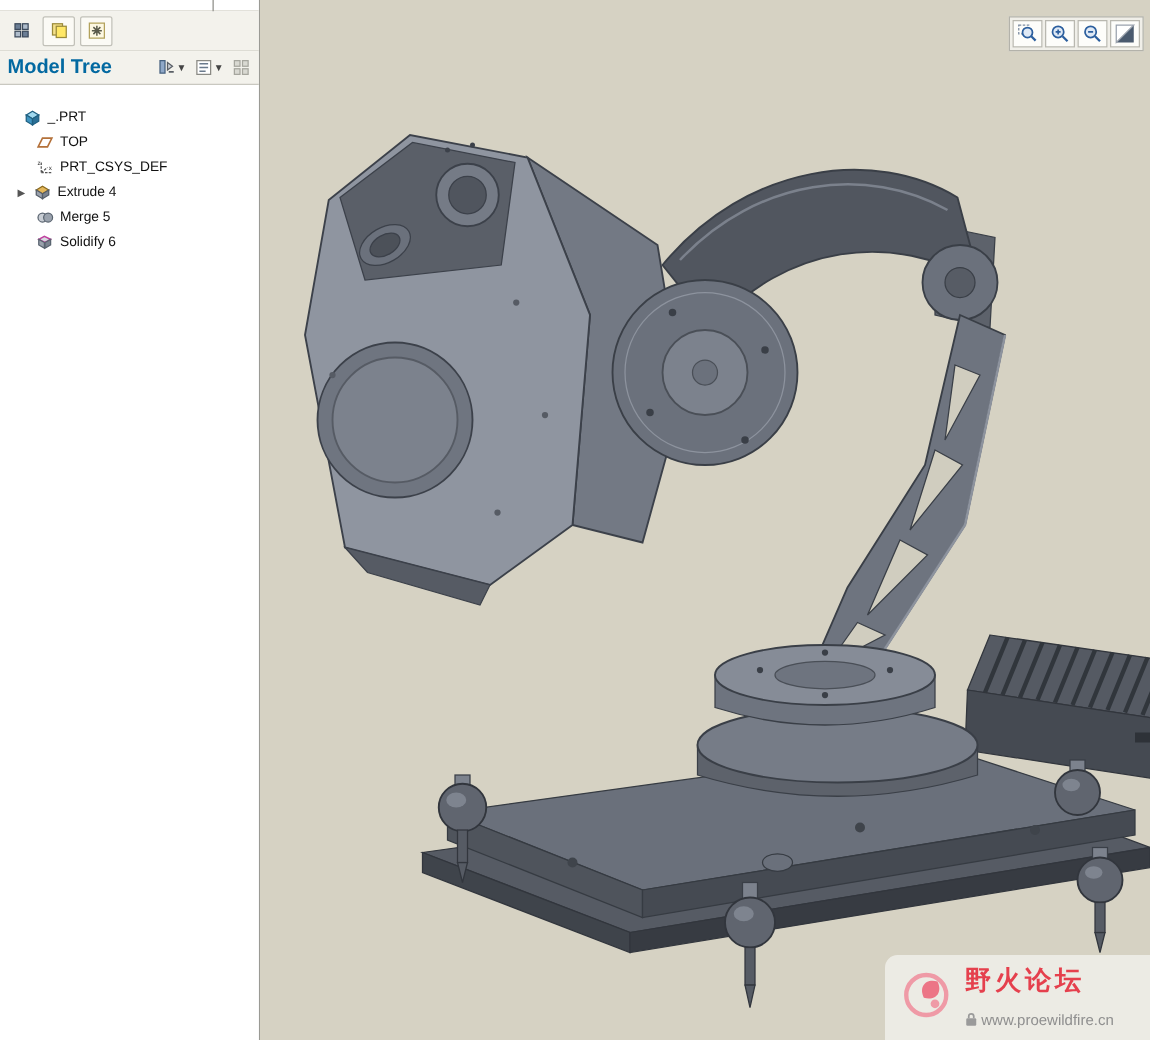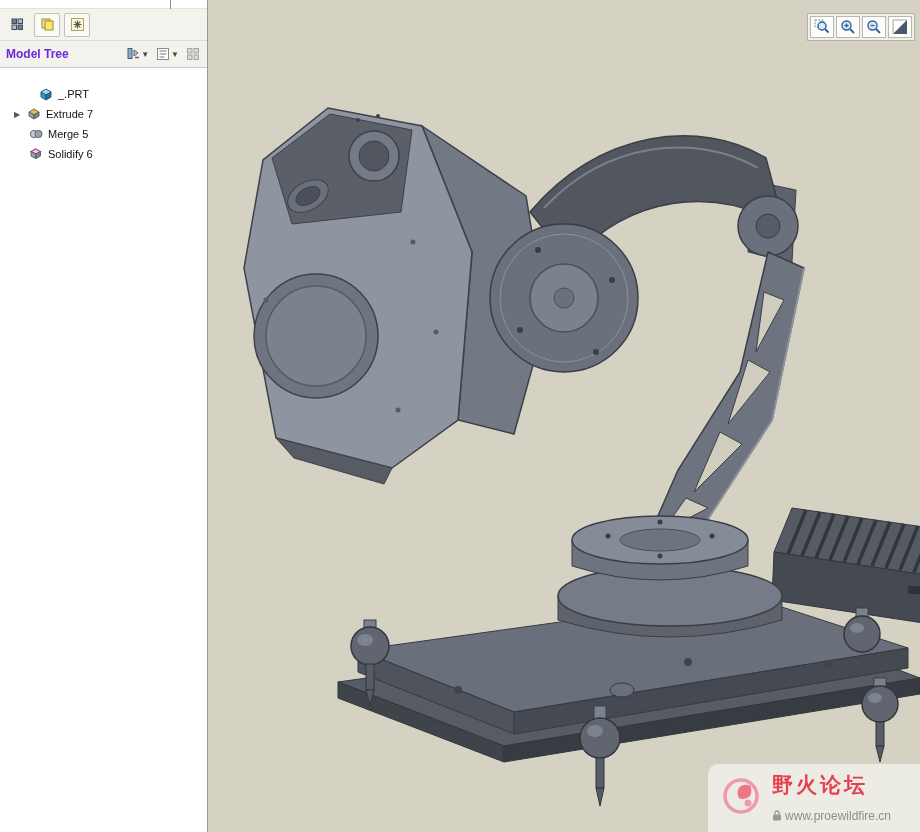--- a/index.html
+++ b/index.html
@@ -6,31 +6,31 @@
   html,body { width:920px; height:832px; overflow:hidden; }
   body { font-family:"Liberation Sans", sans-serif; background:#d6d2c3; }
   .app { position:relative; width:920px; height:832px; display:flex; }
 
   
   .sidebar { width:208px; height:832px; background:#ffffff; border-right:1px solid #9a9a94; display:flex; flex-direction:column; }
   .titlestrip { height:9px; background:#ffffff; border-bottom:1px solid #e2e1da; position:relative; }
   .titlestrip .tabtick { position:absolute; left:170px; top:0; width:1px; height:9px; background:#8f8f89; }
   .tb-row1 { height:32px; background:#f3f2ec; border-bottom:1px solid #dddcd4; display:flex; align-items:center; gap:4px; padding:0 4px; }
   .tb-row2 { height:27px; background:#f3f2ec; border-bottom:1px solid #c9c8c0; display:flex; align-items:center; padding:0 6px; gap:5px; }
-  .mt-title { font-weight:bold; font-size:12px; color:#6d28d9; margin-right:auto; }
+  .mt-title { font-weight:bold; font-size:16px; color:#0369a1; margin-right:auto; }
   .tbtn { width:26px; height:24px; background:#fbfaf5; border:1px solid #c2c1b9; border-radius:2px; display:flex; align-items:center; justify-content:center; cursor:pointer; }
   .tbtn.flat { border-color:transparent; background:transparent; }
   .caret { font-size:8px; color:#444; margin-left:1px; }
   .hbtn { display:flex; align-items:center; cursor:pointer; padding:1px; }
 
   
   .tree { flex:1; background:#ffffff; padding-top:16px; overflow:hidden; }
   .tree-row { display:flex; align-items:center; height:20px; font-size:11px; color:#111; cursor:default; white-space:nowrap; }
   .tree-row .ticon { width:16px; height:14px; display:inline-flex; align-items:center; justify-content:center; margin-right:4px; flex:0 0 16px; }
-  .ind0 { padding-left:18px;margin-left:20px; }
+  .ind0 { padding-left:18px; }
   .ind1 { padding-left:28px; }
   .ind1c { padding-left:14px; }
   .exp { width:10px; font-size:8px; color:#555; margin-right:2px; }
 
   
   .viewport { position:relative; width:712px; height:832px; background:#d6d2c3; }
   .zoom-toolbar { position:absolute; top:13px; right:5px; display:flex; gap:2px; background:#f0efe9; border:1px solid #b3b2aa; padding:2px; }
   .zbtn { width:24px; height:22px; background:#fdfdfa; border:1px solid #b9b8b0; display:flex; align-items:center; justify-content:center; cursor:pointer; }
 
   
@@ -106,34 +106,52 @@
           <svg width="14" height="14" viewBox="0 0 14 14">
               <path d="M2 5l5-3 5 3-5 3z" fill="#9fd8ef" stroke="#1f5f80"></path>
               <path d="M2 5l5 3v5l-5-3z" fill="#3f93bf" stroke="#1f5f80"></path>
               <path d="M12 5l-5 3v5l5-3z" fill="#2a6f96" stroke="#1f5f80"></path>
             </svg>
         </span>
         <span class="tlabel">_.PRT</span>
       </div>
 
 
-
-
+      <div class="tree-row ind1">
+        <span class="ticon">
+          <svg width="14" height="14" viewBox="0 0 14 14">
+              <path d="M1.5 10.5l3.5-7h7.5l-3.5 7z" fill="none" stroke="#b4713a" stroke-width="1.3"></path>
+            </svg>
+        </span>
+        <span class="tlabel">TOP</span>
+      </div>
+
+
+      <div class="tree-row ind1">
+        <span class="ticon">
+          <svg width="14" height="14" viewBox="0 0 14 14">
+              <path d="M4 11h8M4 11V2M4 11l5-4" stroke="#555" stroke-width="1" stroke-dasharray="2 1" fill="none"></path>
+              <text x="1" y="5" font-size="5" fill="#333">z</text>
+              <text x="10" y="9" font-size="5" fill="#333">x</text>
+            </svg>
+        </span>
+        <span class="tlabel">PRT_CSYS_DEF</span>
+      </div>
 
 
       <div class="tree-row ind1c">
         <span class="exp">▶</span>
         <span class="ticon">
           <svg width="14" height="14" viewBox="0 0 14 14">
               <path d="M2 5l5-3 5 3-5 3z" fill="#e4b75a" stroke="#8a6a20"></path>
               <path d="M2 5l5 3v4l-5-3z" fill="#9aa2ad" stroke="#555d68"></path>
               <path d="M12 5l-5 3v4l5-3z" fill="#7b838f" stroke="#555d68"></path>
             </svg>
         </span>
-        <span class="tlabel">Extrude 7</span>
+        <span class="tlabel">Extrude 4</span>
       </div>
 
       <div class="tree-row ind1">
         <span class="ticon">
           <svg width="14" height="14" viewBox="0 0 14 14">
               <circle cx="5" cy="7" r="3.6" fill="#c8cdd4" stroke="#5a6470"></circle>
               <circle cx="9.5" cy="7" r="3.6" fill="#9aa2ad" stroke="#5a6470"></circle>
             </svg>
         </span>
         <span class="tlabel">Merge 5</span>

